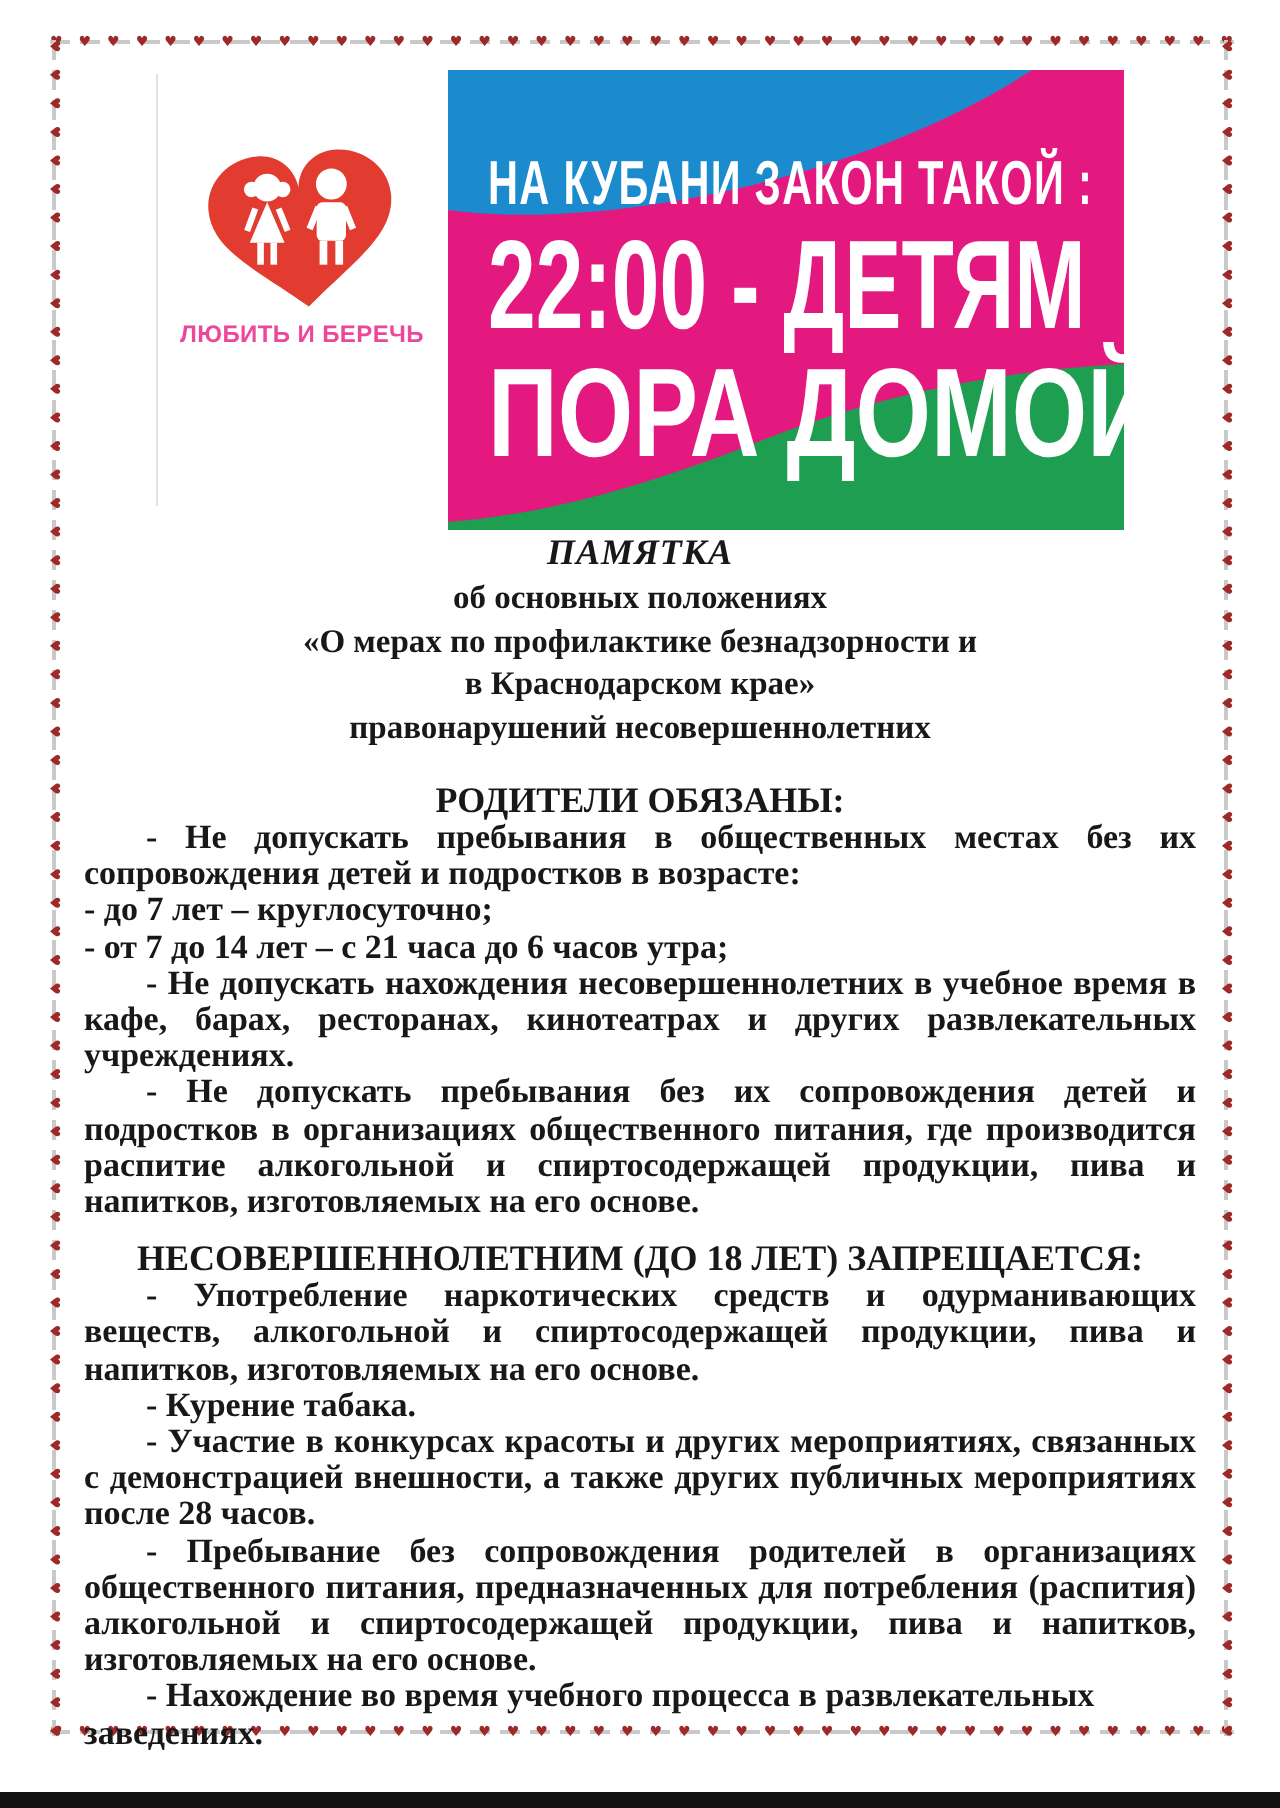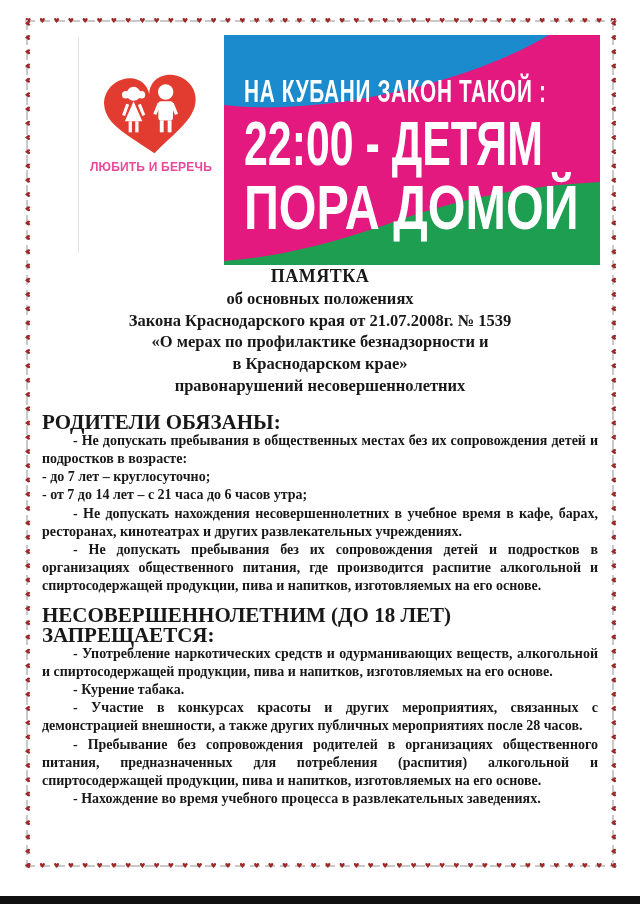--- a/index.html
+++ b/index.html
@@ -24,38 +24,38 @@
 
   
   .logo{position:absolute; left:88px; top:70px; width:126px; text-align:center;}
   .logo svg{display:block; margin:0 auto;}
   .logo-caption{
     margin-top:2px; font-family:"Liberation Sans", sans-serif; font-weight:bold;
     font-size:12px; letter-spacing:0.2px; color:#ec4899; white-space:nowrap;
   }
 
   
-  .banner{position:absolute; left:224px; top:35px; width:376px; height:230px; overflow:hidden;}
+  .banner{position:absolute; left:224px; top:35px; width:338px; height:230px; overflow:hidden;}
   .banner svg.bg{position:absolute; left:0; top:0; width:100%; height:100%;}
   .banner .bline{
     position:absolute; left:20px; color:#ffffff; font-family:"Liberation Sans", sans-serif;
     font-weight:bold; white-space:nowrap; transform-origin:left top;
   }
   .bline.l1{top:39px; font-size:31px; letter-spacing:1px; transform:scaleX(0.67);}
   .bline.l2{top:72px; font-size:63px; letter-spacing:0px; transform:scaleX(0.68);}
   .bline.l3{top:136px; font-size:63px; letter-spacing:0px; transform:scaleX(0.77);}
 
   
   .content{position:absolute; left:42px; top:266px; width:556px; font-weight:bold;}
   .title-block{text-align:center; font-size:16.5px; line-height:21.8px;}
-  .title-heading{font-size:18px; letter-spacing:0.5px;}
-  .section-heading{font-size:21px; line-height:20px;}
+  .title-heading{font-style:italic; font-size:18px; letter-spacing:0.5px;}
+  .section-heading{text-align:center; font-size:18px; line-height:20px;}
   .sec1 .section-heading{margin-top:15px;}
   .sec2 .section-heading{margin-top:9px;}
-  .para{font-size:14px; line-height:18.2px; margin:0;}
+  .para{font-size:17px; line-height:18.2px; margin:0;}
   .p-just{text-align:justify;}
   .p-ind{text-indent:31px;}
 
   .bottom-bar{position:absolute; left:0; bottom:0; width:640px; height:8px; background:#111111;}
 </style>
 </head>
 <body>
 
 <div class="page">
 
@@ -101,21 +101,20 @@
     </svg>
     <div class="bline l1">НА КУБАНИ  ЗАКОН ТАКОЙ :</div>
     <div class="bline l2">22:00 - ДЕТЯМ</div>
     <div class="bline l3">ПОРА ДОМОЙ</div>
   </div>
 
   <div class="content">
     <div class="title-block">
       <div class="title-heading">ПАМЯТКА</div>
       <div>об основных положениях</div>
-      <div>Закона Краснодарского края от 21.07.2008г. № 1539</div>
       <div>«О мерах по профилактике безнадзорности и</div>
       <div>в Краснодарском крае»</div>
       <div>правонарушений несовершеннолетних</div>
     </div>
 
     <div class="sec1">
       <div class="section-heading">РОДИТЕЛИ ОБЯЗАНЫ:</div>
       <p class="para p-ind p-just">- Не допускать пребывания в общественных местах без их сопровождения детей и подростков в возрасте:</p>
       <p class="para">- до 7 лет – круглосуточно;</p>
       <p class="para">- от 7 до 14 лет – с 21 часа до 6 часов утра;</p>

